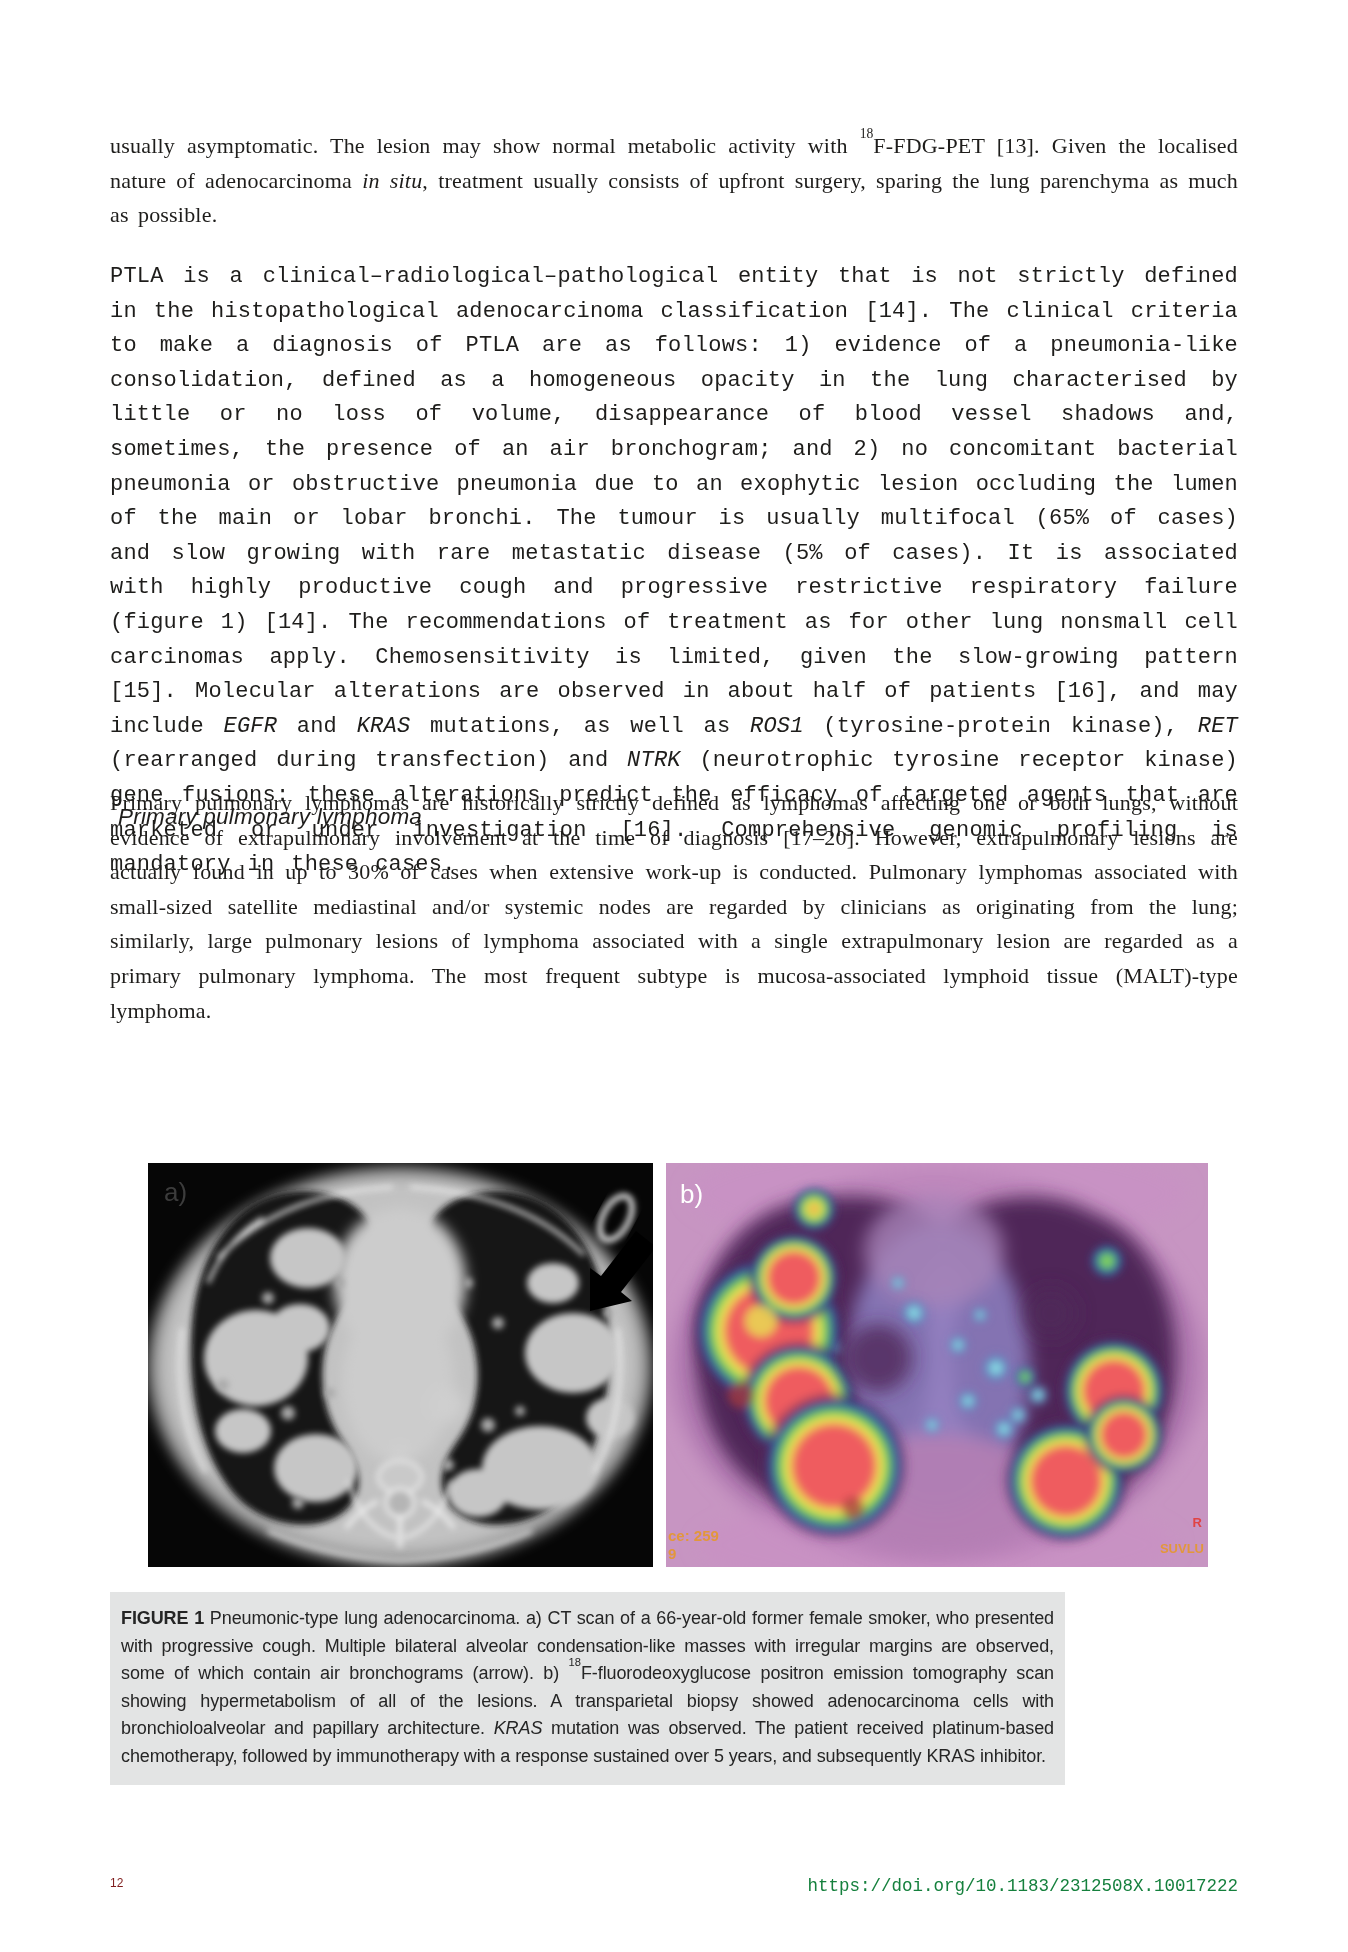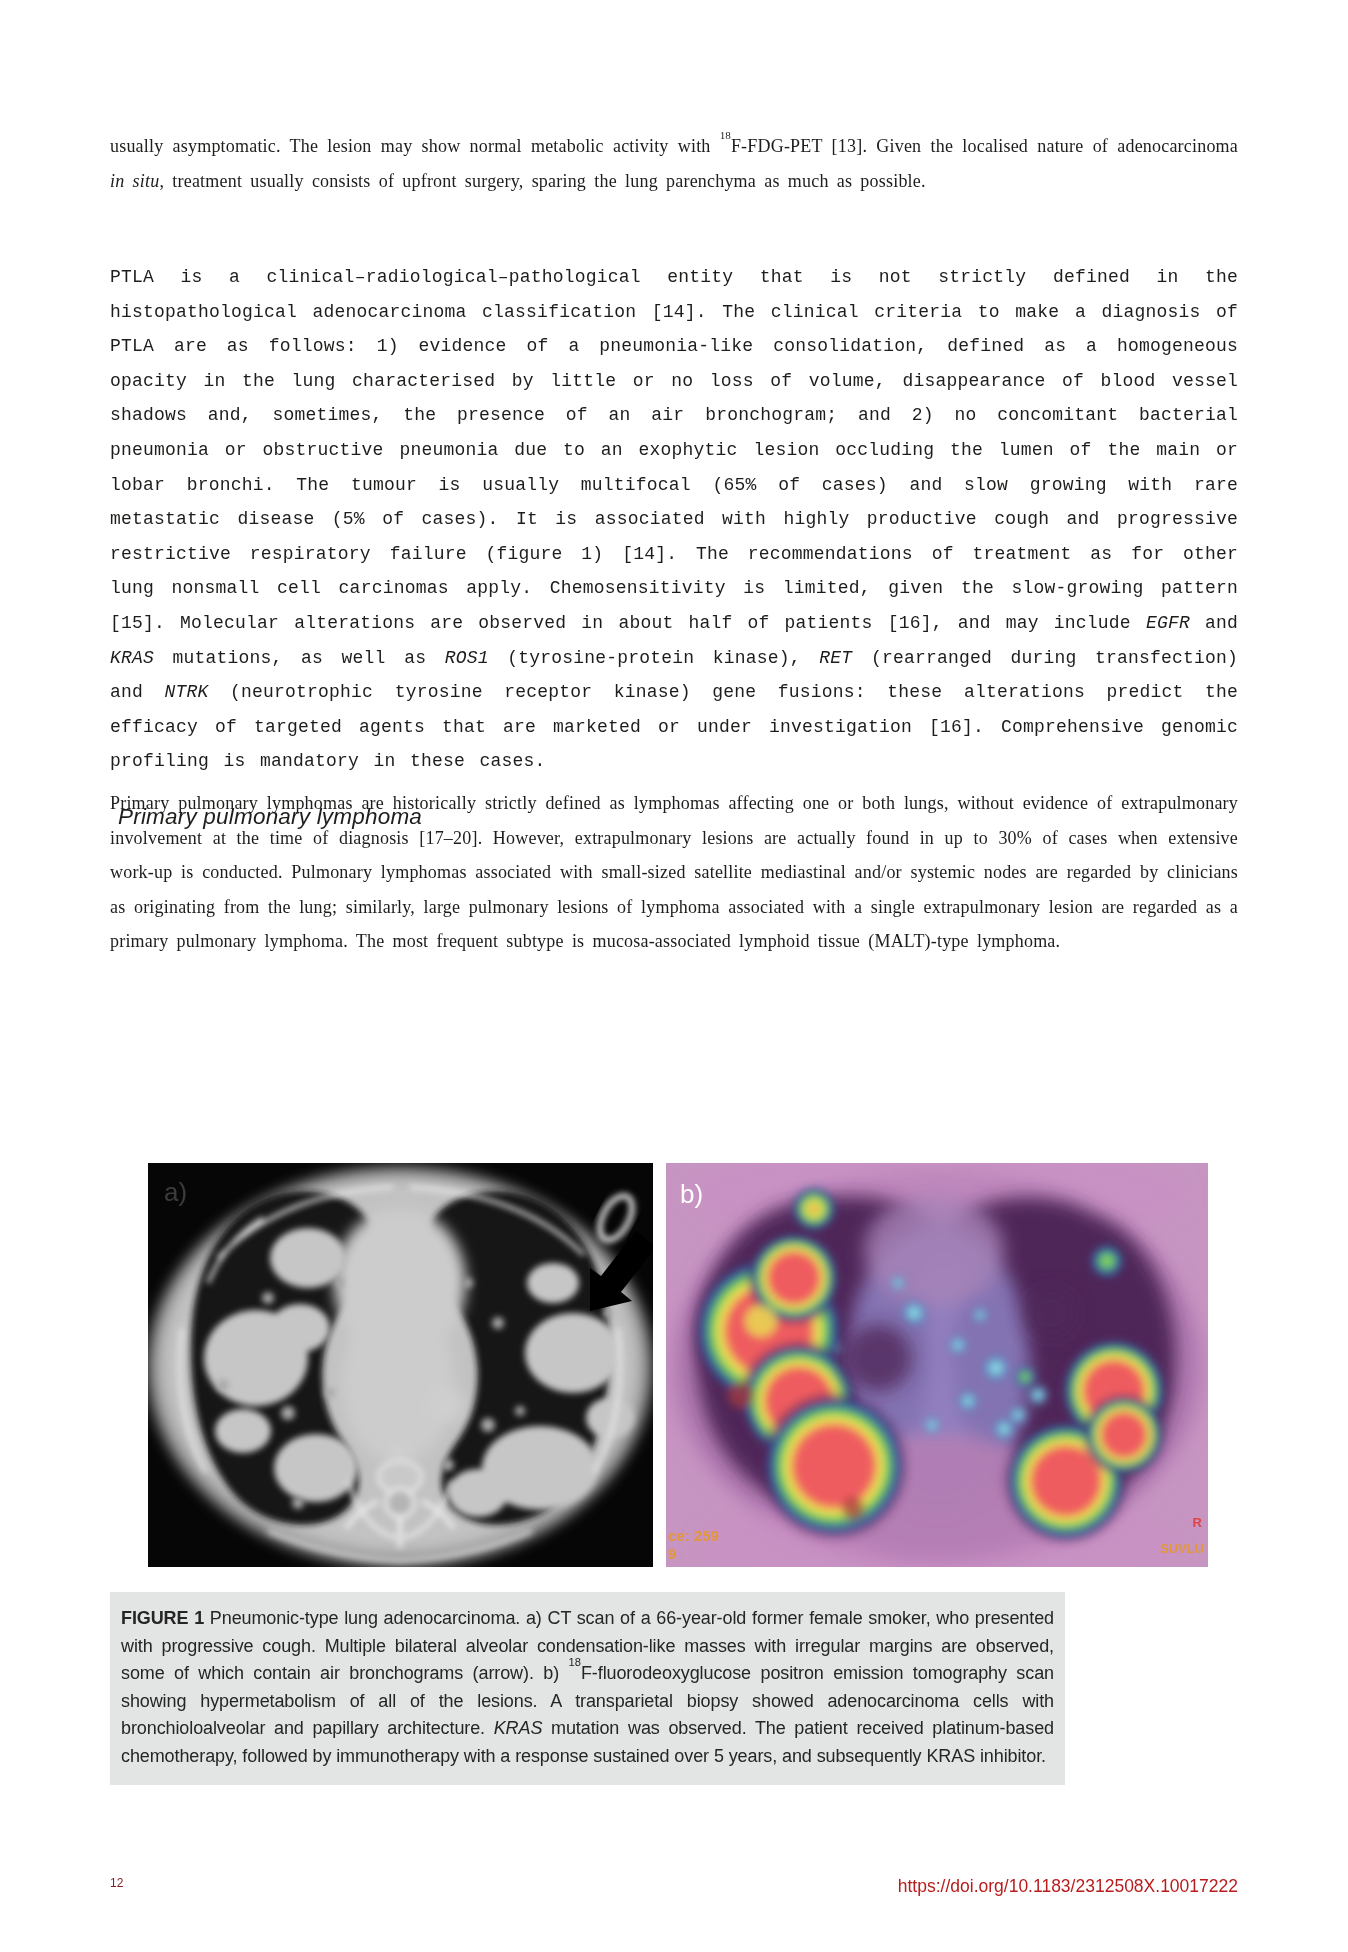--- a/index.html
+++ b/index.html
@@ -5,21 +5,21 @@
   html,body{margin:0;padding:0;background:#9a9a9a;}
   .page{position:relative;width:1348px;height:1952px;background:#ffffff;margin:0 auto;
         overflow:hidden;font-family:"Liberation Serif",serif;color:#1e1d1b;}
 
   
   .running-head{position:absolute;left:110px;top:64px;display:flex;align-items:center;gap:14px;
         font-family:"Liberation Sans",sans-serif;font-size:15.5px;letter-spacing:.7px;color:#68696d;}
   .running-head .sep{color:#aeb0b3;font-size:20px;font-weight:300;line-height:1;}
 
   
-  .para{position:absolute;left:110px;width:1128px;margin:0;font-size:18px;line-height:34.6px;
+  .para{position:absolute;left:110px;width:1128px;margin:0;font-size:22px;line-height:34.6px;
         text-align:justify;letter-spacing:.2px;word-spacing:3.5px;color:#1e1d1b;}
   #para1{top:129px;}
   #para2{top:260px;font-family:Liberation Mono, monospace;}
   #para3{top:786px;}
   .para i{font-style:italic;}
   sup.sp{font-size:.62em;line-height:0;position:relative;top:-.5em;letter-spacing:0;word-spacing:0;}
 
   .section-heading{position:absolute;left:110px;top:796px;margin:8px;
         font-family:"Liberation Sans",sans-serif;font-style:italic;font-weight:500;
         font-size:22.5px;color:#1e1d1b;letter-spacing:.2px;}
@@ -33,22 +33,22 @@
   .caption-box{position:absolute;left:110px;top:1592px;width:955px;box-sizing:border-box;
         background:#e3e4e4;padding:13px 11px 15px;}
   .caption-box p{margin:0;font-family:"Liberation Sans",sans-serif;font-size:18px;line-height:27.5px;
         color:#252525;text-align:justify;letter-spacing:-.1px;}
   .caption-box b{font-weight:700;}
   .caption-box i{font-style:italic;}
 
   
   .footer-left{position:absolute;left:110px;top:1876px;font-family:"Liberation Sans",sans-serif;
         font-size:12px;color:#7f1d1d;}
-  .footer-right{position:absolute;right:110px;top:1876px;font-family:Liberation Sans, sans-serif;
-        font-size:17.5px;color:#b91c1c;text-decoration:none;cursor:pointer;}
+  .footer-right{position:absolute;right:110px;top:1876px;font-family:Liberation Mono, monospace;
+        font-size:17.5px;color:#15803d;text-decoration:none;cursor:pointer;}
 </style>
 </head>
 <body>
 
 <div class="page">
 
 
   <p class="para" id="para1">usually asymptomatic. The lesion may show normal metabolic activity with <sup class="sp">18</sup>F-FDG-PET [13]. Given the localised nature of adenocarcinoma <i>in situ</i>, treatment usually consists of upfront surgery, sparing the lung parenchyma as much as possible.</p>
   <p class="para" id="para2">PTLA is a clinical–radiological–pathological entity that is not strictly defined in the histopathological adenocarcinoma classification [14]. The clinical criteria to make a diagnosis of PTLA are as follows: 1) evidence of a pneumonia-like consolidation, defined as a homogeneous opacity in the lung characterised by little or no loss of volume, disappearance of blood vessel shadows and, sometimes, the presence of an air bronchogram; and 2) no concomitant bacterial pneumonia or obstructive pneumonia due to an exophytic lesion occluding the lumen of the main or lobar bronchi. The tumour is usually multifocal (65% of cases) and slow growing with rare metastatic disease (5% of cases). It is associated with highly productive cough and progressive restrictive respiratory failure (figure 1) [14]. The recommendations of treatment as for other lung nonsmall cell carcinomas apply. Chemosensitivity is limited, given the slow-growing pattern [15]. Molecular alterations are observed in about half of patients [16], and may include <i>EGFR</i> and <i>KRAS</i> mutations, as well as <i>ROS1</i> (tyrosine-protein kinase), <i>RET</i> (rearranged during transfection) and <i>NTRK</i> (neurotrophic tyrosine receptor kinase) gene fusions: these alterations predict the efficacy of targeted agents that are marketed or under investigation [16]. Comprehensive genomic profiling is mandatory in these cases.</p>
 

